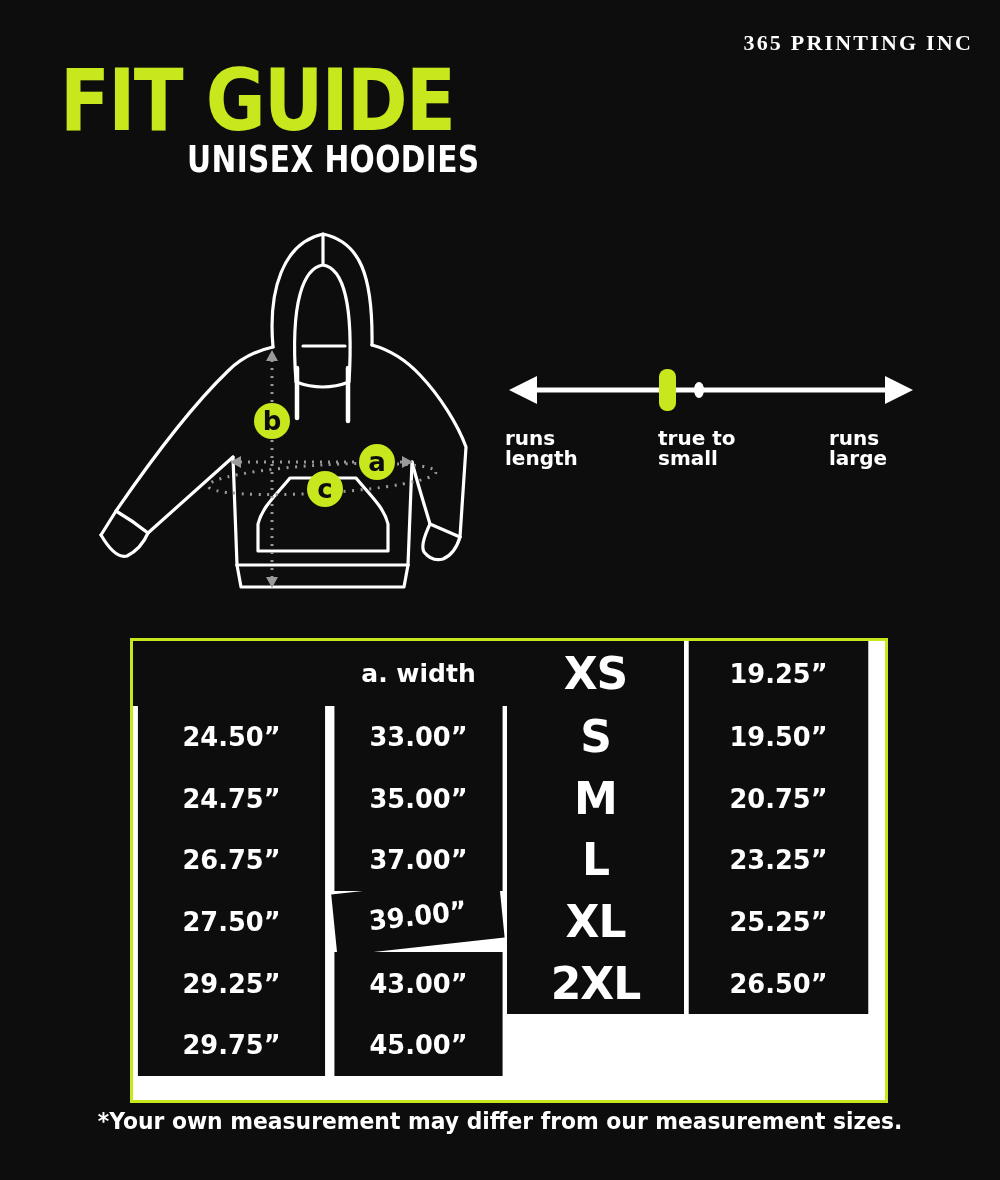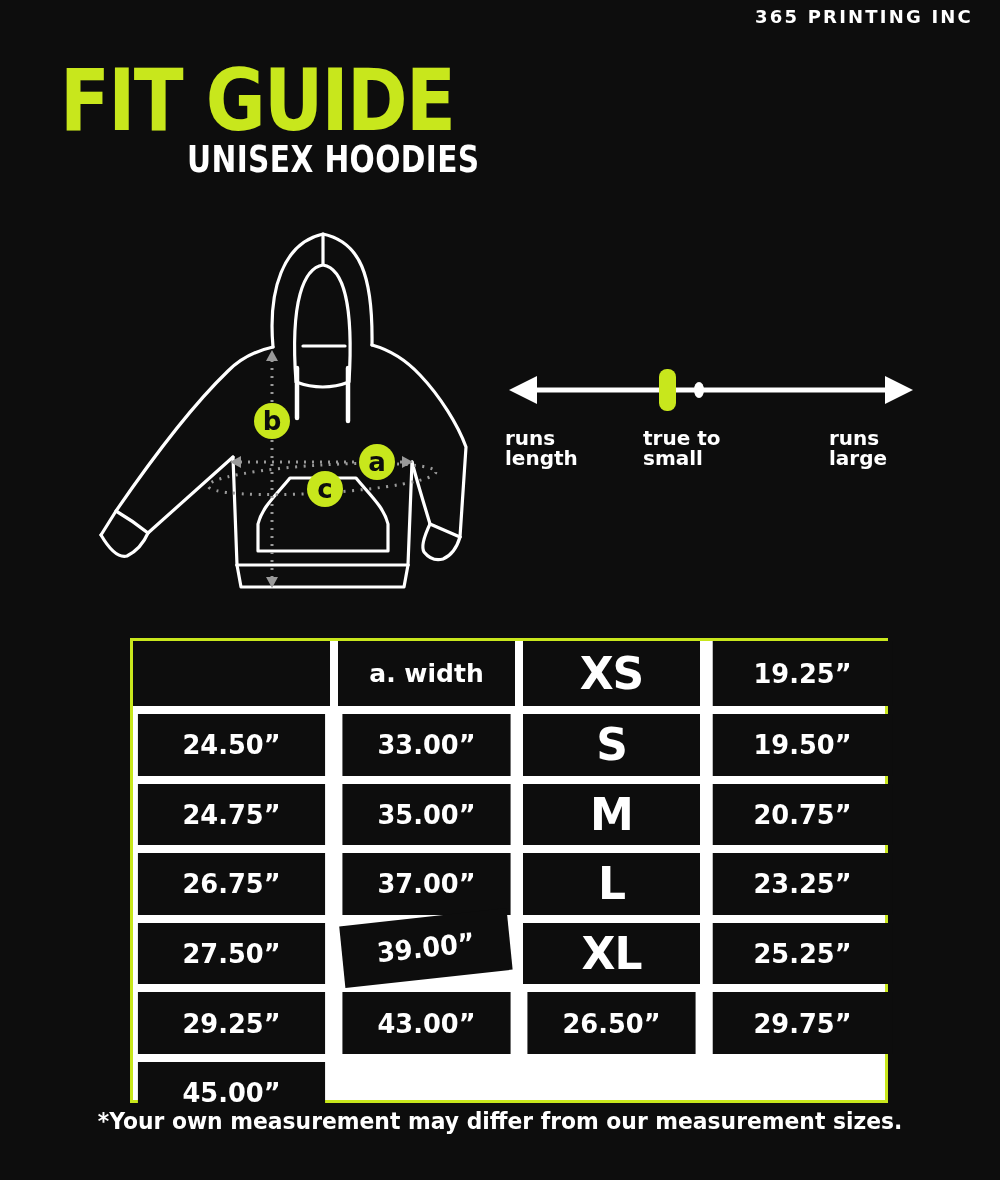--- a/index.html
+++ b/index.html
@@ -6,44 +6,44 @@
     --accent:#c8e71c;
     --bg:#0d0d0d;
     --gray:#9a9a9a;
   }
   *{margin:0;padding:0;box-sizing:border-box;}
   html,body{background:#000;}
   body{width:1000px;height:1180px;position:relative;overflow:hidden;
        font-family:"DejaVu Sans","Liberation Sans",sans-serif;}
   .page{position:absolute;inset:0;background:var(--bg);color:#fff;}
 
-  .brand{position:absolute;top:6px;right:27px;font-size:18px;font-weight:bold;
-         letter-spacing:2.2px;white-space:nowrap;}
+  .brand{position:absolute;top:30px;right:27px;font-size:22px;font-weight:bold;
+         letter-spacing:2.2px;white-space:nowrap;font-family:Liberation Serif, serif;}
 
   .title{position:absolute;left:60px;top:57px;font-size:86px;font-weight:bold;
          color:var(--accent);line-height:1;white-space:nowrap;
          transform:scaleX(0.85);transform-origin:left top;letter-spacing:-2px;}
   .subtitle{position:absolute;left:187px;top:140px;font-size:38px;font-weight:bold;
          line-height:1;white-space:nowrap;transform:scaleX(0.78);
          transform-origin:left top;letter-spacing:0.5px;}
 
   .hoodie-svg{position:absolute;left:85px;top:220px;width:410px;height:380px;}
 
   .scale{position:absolute;left:505px;top:362px;width:412px;height:112px;}
   .scale svg{position:absolute;left:0;top:0;}
   .scale-label{position:absolute;top:66px;font-size:20px;font-weight:bold;
          line-height:1.0;text-align:left;white-space:nowrap;}
   .scale-label.l{left:0;width:80px;}
-  .scale-label.c{left:138px;width:100px;}
+  .scale-label.c{left:153px;width:100px;}
   .scale-label.r{left:324px;width:100px;}
 
   .size-table{position:absolute;left:130px;top:638px;width:758px;height:465px;
          border:3px solid var(--accent);background:#fff;
          display:grid;grid-template-columns:197px 177px 177px 189px;
-         grid-template-rows:65px repeat(6,61.6px);gap:8px;}
+         grid-template-rows:65px repeat(6,61.6px);gap:0;}
   .cell{background:var(--bg);display:flex;align-items:center;justify-content:center;}
   .cell.hdr{font-size:25px;font-weight:bold;}
   .cell.size{font-size:44px;font-weight:bold;letter-spacing:-1px;}
   .cell.val{font-size:27px;font-weight:bold;transform:scaleX(0.95);}
   .cell.val.tilt{transform:scaleX(0.95) rotate(-6deg) translateY(-6px);}
 
   .footnote{position:absolute;left:0;top:1108px;width:1000px;text-align:center;
          font-size:23px;font-weight:bold;transform:scaleX(0.95);white-space:nowrap;}
 </style>
 </head>
@@ -151,20 +151,21 @@
     <div class="cell size">L</div>
     <div class="cell val">23.25”</div>
     <div class="cell val">27.50”</div>
     <div class="cell val tilt">39.00”</div>
 
     <div class="cell size">XL</div>
     <div class="cell val">25.25”</div>
     <div class="cell val">29.25”</div>
     <div class="cell val">43.00”</div>
 
+    <div class="cell size">2XL</div>
     <div class="cell val">26.50”</div>
     <div class="cell val">29.75”</div>
     <div class="cell val">45.00”</div>
   </div>
 
   <div class="footnote">*Your own measurement may differ from our measurement sizes.</div>
 
 </div>
 
 </body></html>

